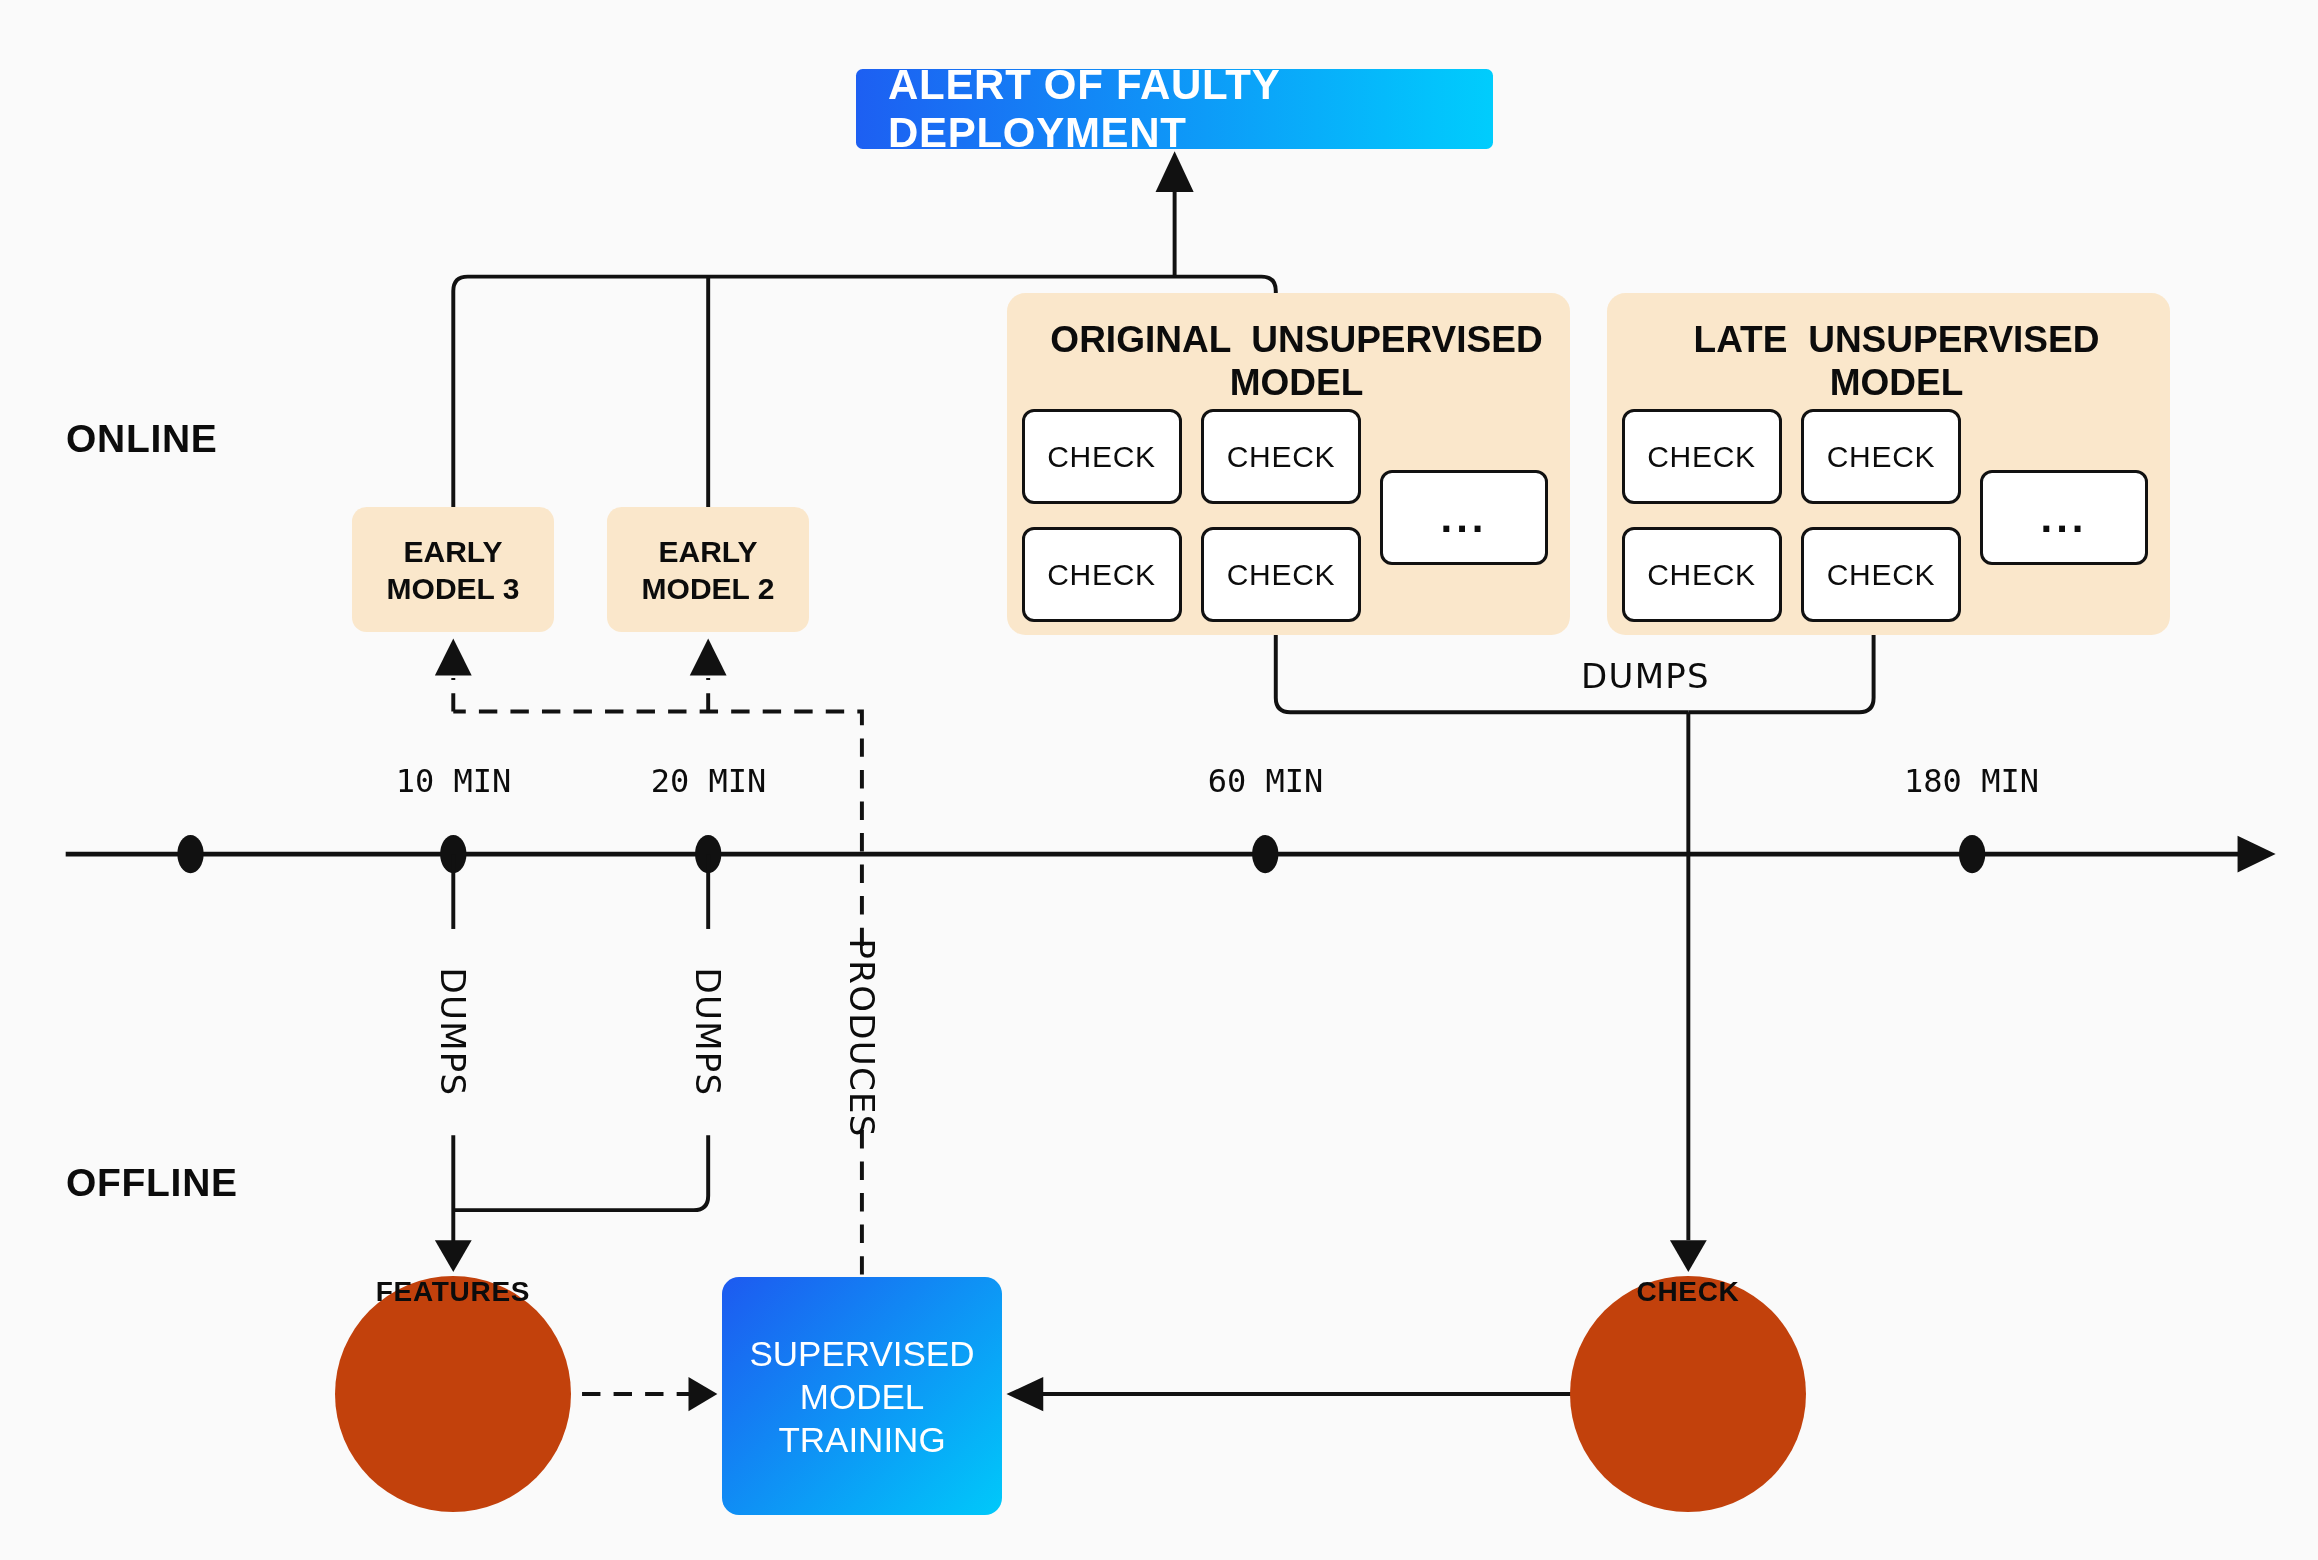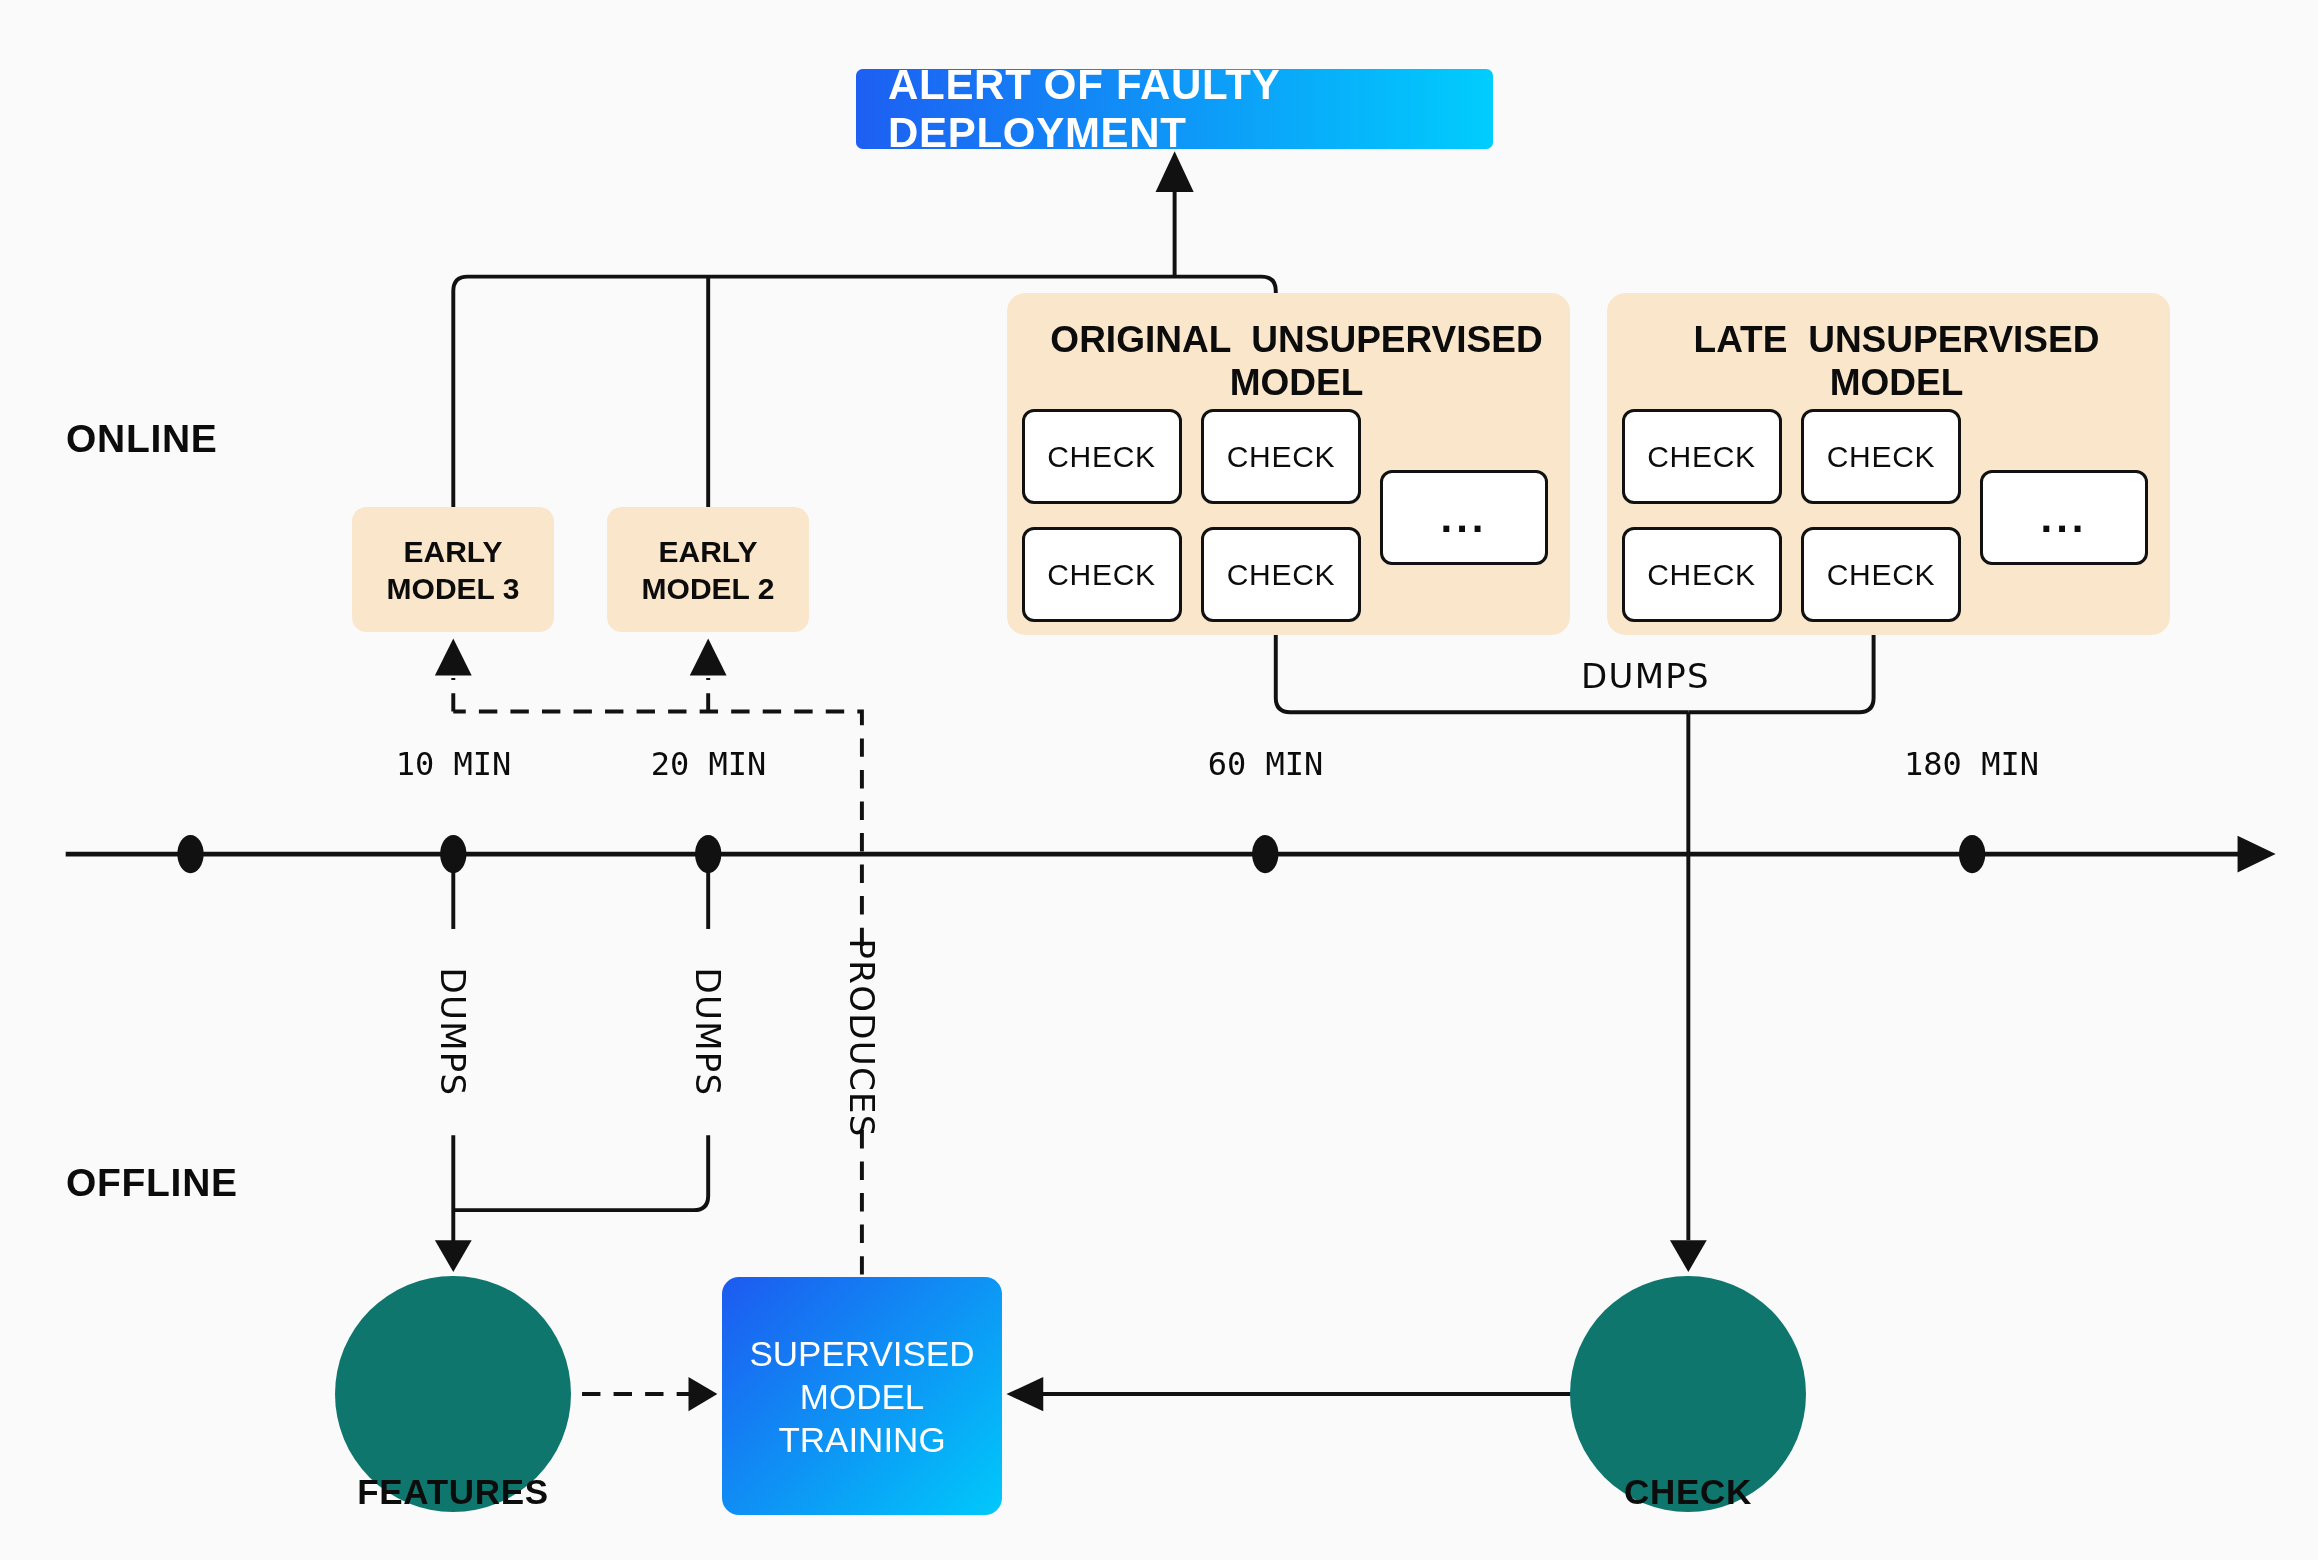--- a/index.html
+++ b/index.html
@@ -51,33 +51,33 @@
 
   .section-label{
     font-weight:bold;font-size:39px;letter-spacing:0.7px;
   }
 
   .mono{font-family:"DejaVu Sans Mono",monospace;}
   .timeline-origin{
     left:66px;top:737px;font-size:32px;line-height:49px;white-space:nowrap;
   }
   .tick-label{
-    width:197px;text-align:center;font-size:32px;top:745px;height:39px;
+    width:197px;text-align:center;font-size:32px;top:762px;height:39px;
   }
   .edge-label{
     font-family:"DejaVu Sans",sans-serif;font-size:34px;letter-spacing:1.3px;
     text-align:center;
   }
   .vlabel{transform:rotate(90deg);}
 
   .circle-node{
     width:236px;height:236px;border-radius:50%;
-    background:#0f766e;
-    display:flex;align-items:flex-end;justify-content:center;
-    font-weight:bold;font-size:35px;letter-spacing:0.7px;
+    background:#c2410c;
+    display:flex;align-items:flex-start;justify-content:center;
+    font-weight:bold;font-size:28px;letter-spacing:0.7px;
   }
 
   .training-box{
     left:722px;top:1277px;width:280px;height:238px;
     background:linear-gradient(135deg,#1d5af0 0%,#00c9fa 100%);
     border-radius:17px;
     display:flex;flex-direction:column;align-items:center;justify-content:center;
     color:#ffffff;font-weight:normal;font-size:35px;line-height:43px;text-align:center;
   }
 </style>

